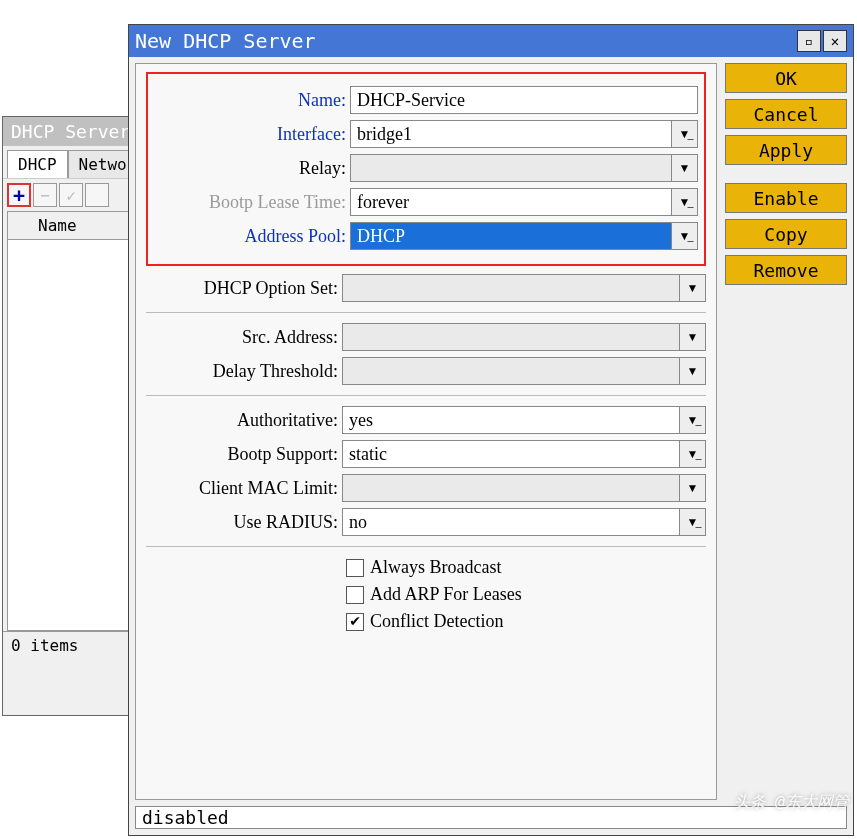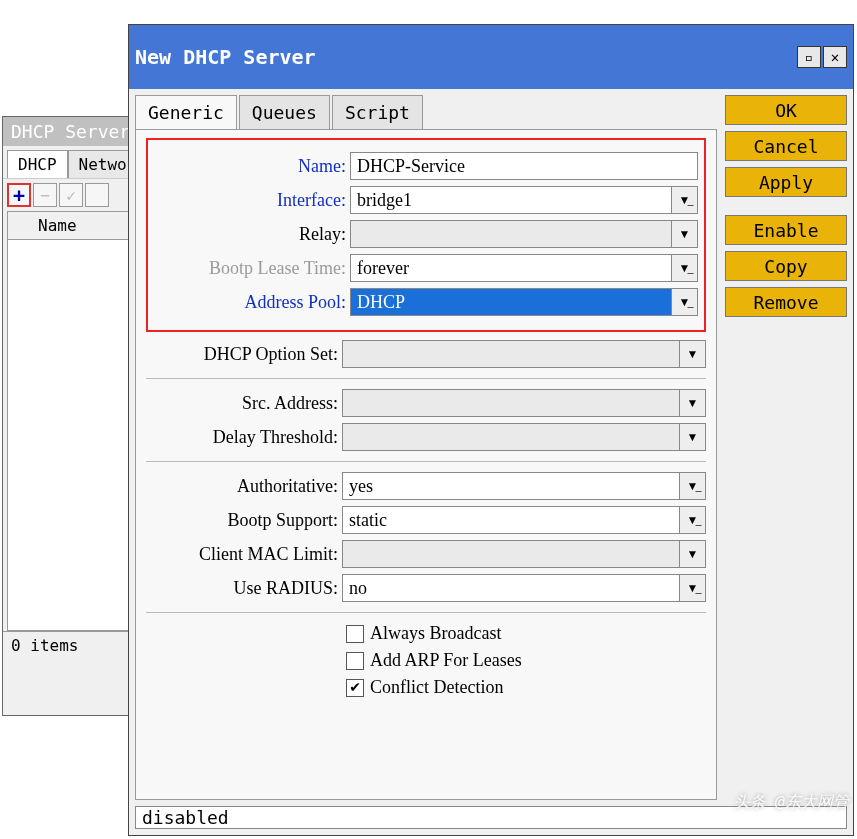--- a/index.html
+++ b/index.html
@@ -92,23 +92,22 @@
     border: 1px solid #444;
     background: #f0f0f0;
     display: flex;
     flex-direction: column;
   }
   .dialog-titlebar {
     background: #4476d6;
     color: #fff;
     display: flex;
     align-items: center;
-    padding: 20px 6px;
+    padding: 4px 6px;
     font-size: 20px;
-    font-weight: bold;
   }
   .dialog-titlebar .title { flex: 1; }
   .win-btn {
     width: 24px; height: 22px;
     border: 1px solid #333;
     background: #e8e8e8;
     color: #000;
     margin-left: 2px;
     display: flex; align-items: center; justify-content: center;
     font-size: 14px;
@@ -278,25 +277,20 @@
 
   <div class="dialog-titlebar">
     <div class="title">New DHCP Server</div>
     <div class="win-btn">▫</div>
     <div class="win-btn">✕</div>
   </div>
 
   <div class="dialog-body">
 
     <div class="main-col">
-      <div class="tabs">
-        <div class="tab active">Generic</div>
-        <div class="tab">Queues</div>
-        <div class="tab">Script</div>
-      </div>
 
       <div class="form-area">
 
         <div class="red-box">
 
           <div class="row">
             <div class="label blue">Name:</div>
             <div class="field-wrap">
               <input class="field" value="DHCP-Service" style="">
             </div>

